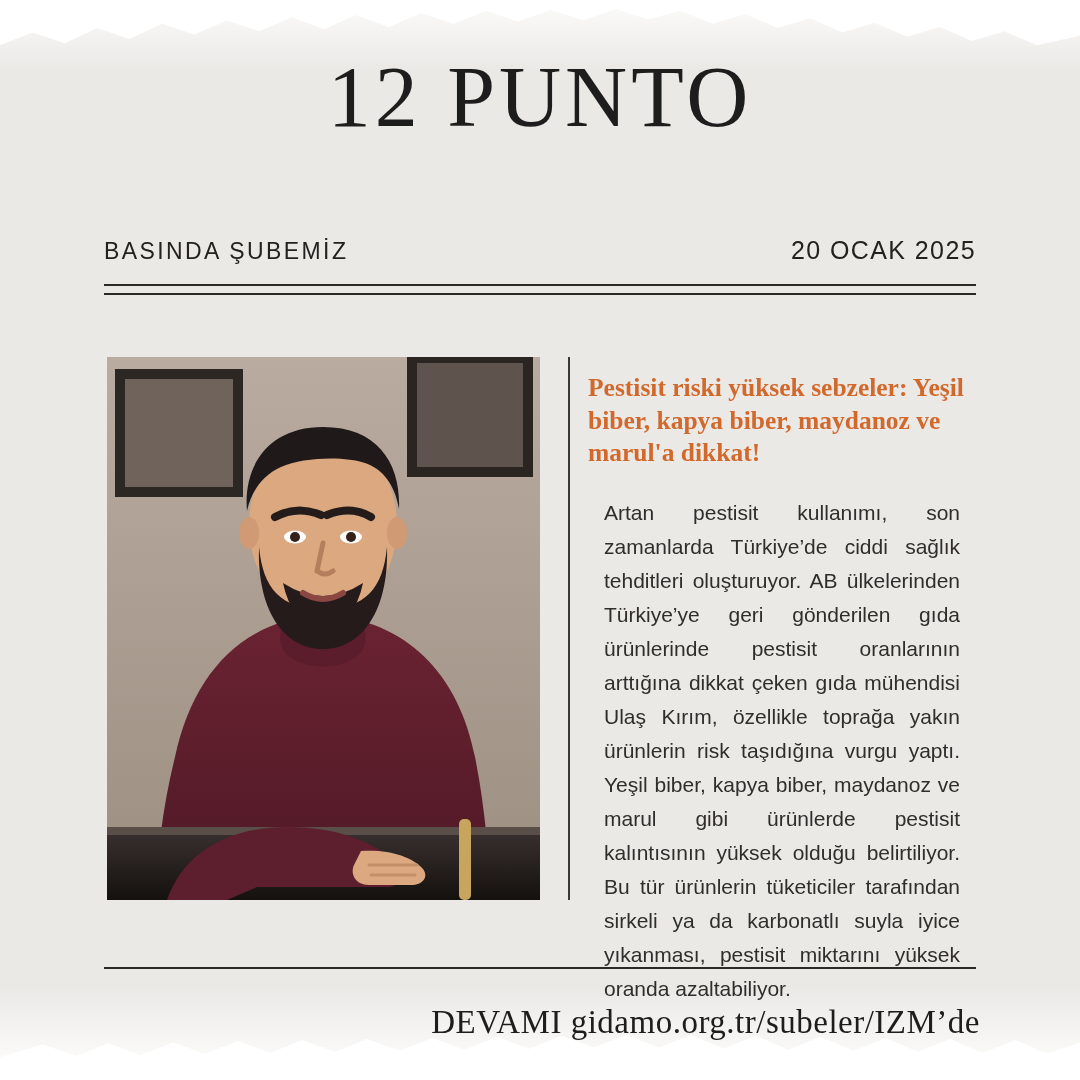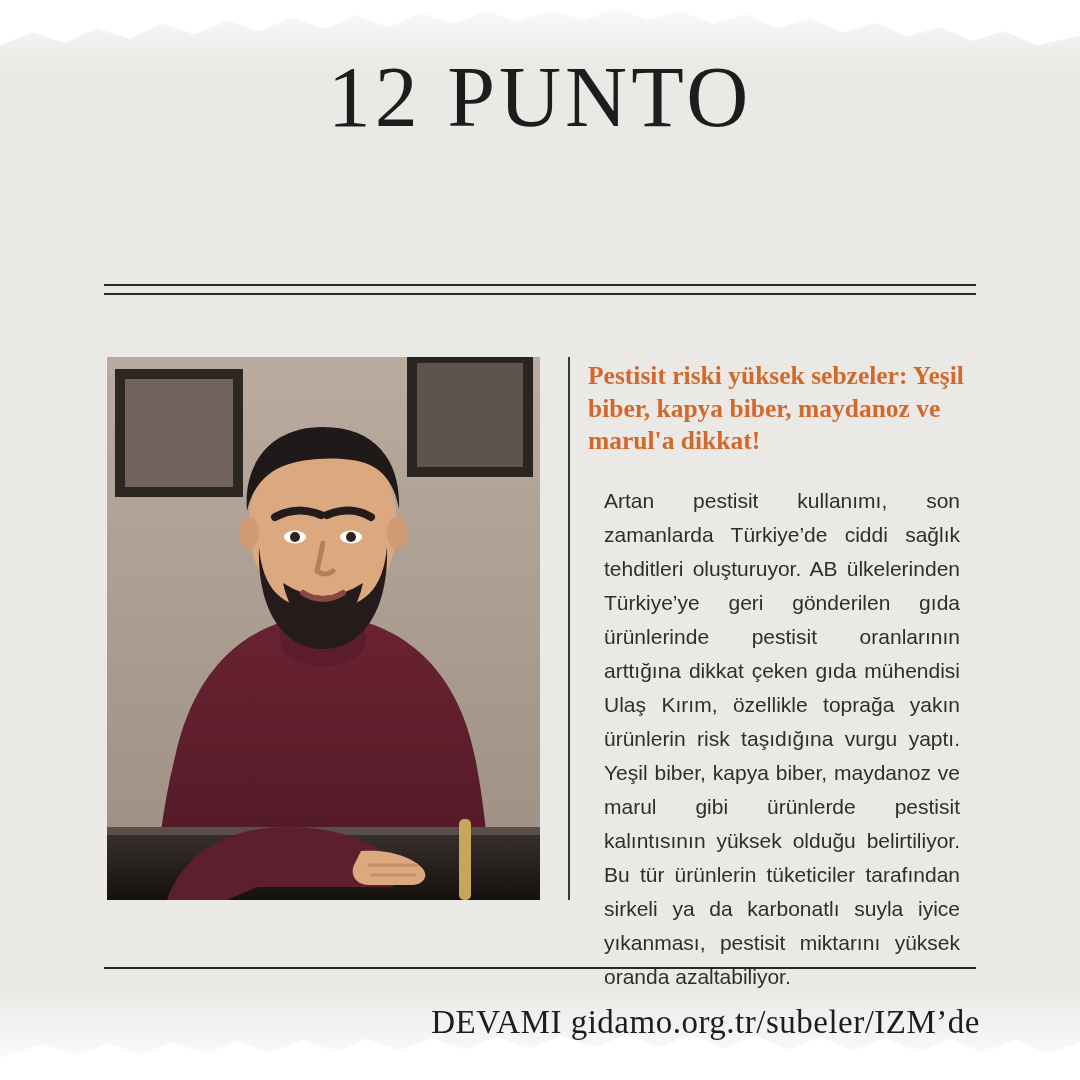--- a/index.html
+++ b/index.html
@@ -135,21 +135,21 @@
     left: 568px;
     top: 357px;
     width: 2px;
     height: 543px;
     background: #3a3936;
   }
 
   .article {
     position: absolute;
     left: 588px;
-    top: 360px;
+    top: 372px;
     width: 388px;
   }
   .headline {
     font-family: "Liberation Serif", serif;
     font-weight: bold;
     font-size: 25.5px;
     line-height: 1.28;
     color: #d2692c;
     margin: 0 0 26px 0;
   }
@@ -187,20 +187,24 @@
 <body>
 
 <div class="poster">
 
   <div class="paper"></div>
   <div class="tear-top"></div>
   <div class="tear-bottom"></div>
 
   <div class="masthead">12 PUNTO</div>
 
+  <div class="meta-row">
+    <div class="meta-left">BASINDA ŞUBEMİZ</div>
+    <div class="meta-right">20 OCAK 2025</div>
+  </div>
 
   <div class="rule-double"></div>
 
   <div class="photo">
     <svg width="433" height="543" viewBox="0 0 433 543" xmlns="http://www.w3.org/2000/svg">
       <defs>
         <linearGradient id="wallg" x1="0" y1="0" x2="0" y2="1">
           <stop offset="0%" stop-color="#b9ab9f"></stop>
           <stop offset="100%" stop-color="#9d8e82"></stop>
         </linearGradient>

